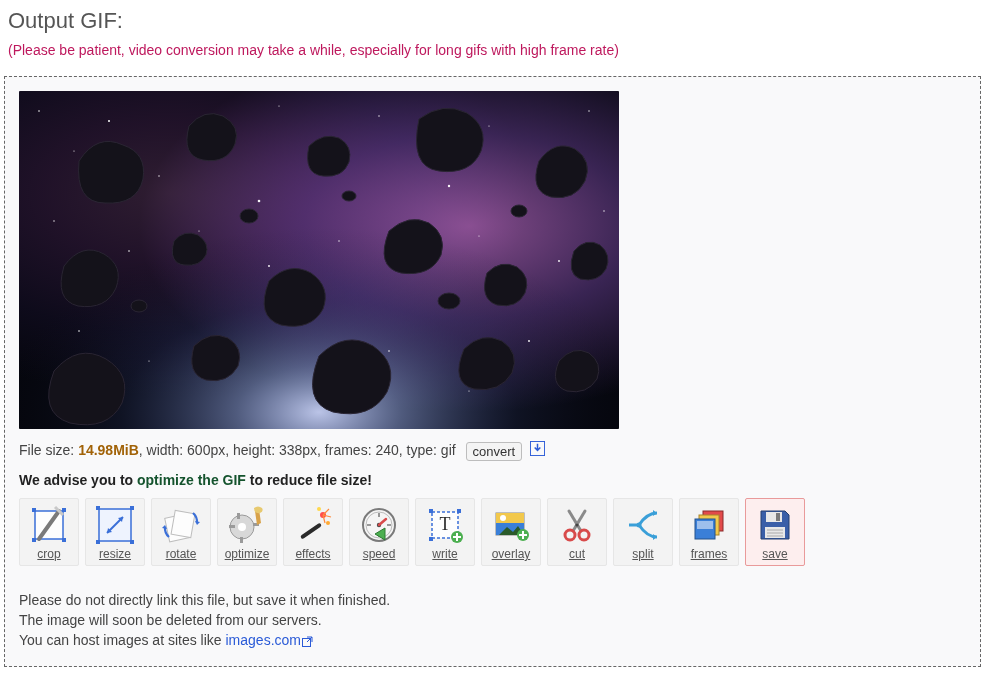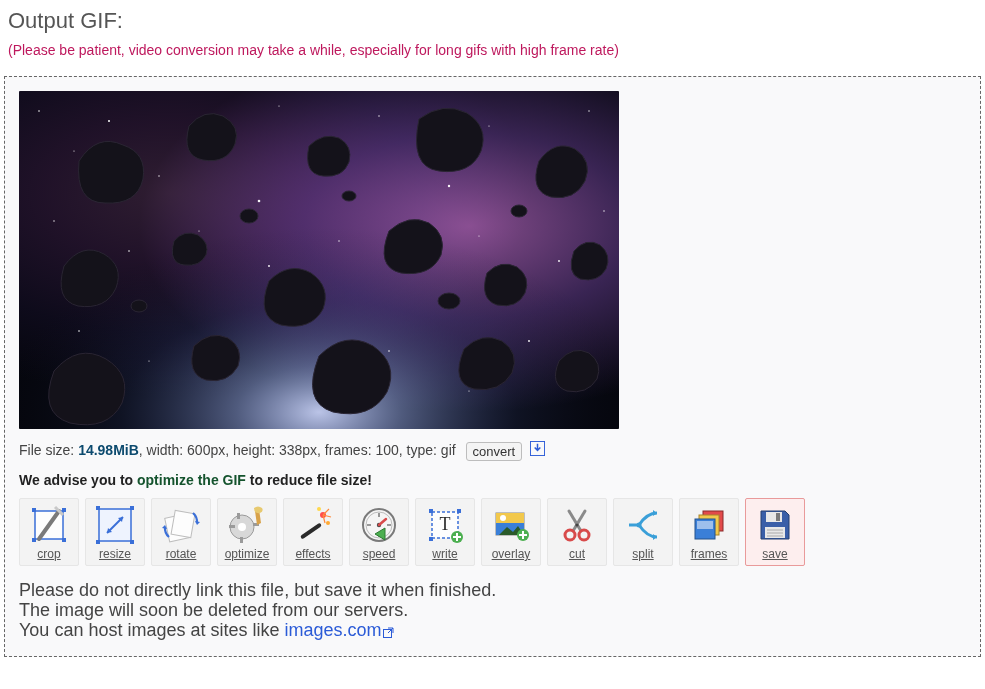--- a/index.html
+++ b/index.html
@@ -35,21 +35,21 @@
       border-radius: 2px;
       overflow: hidden;
     }
     .preview svg { width: 600px; height: 338px; display: block; }
     .meta-line {
       font-size: 14px;
       color: #444;
       margin-top: 10px;
       line-height: 22px;
     }
-    .meta-line .strong { font-weight: 700; color: #0c4a6e; }
+    .meta-line .strong { font-weight: 700; color: #a16207; }
     .convert-btn {
       display: inline-block;
       vertical-align: middle;
       font-size: 13px;
       color: #333;
       background: #f4f4f4;
       border: 1px solid #bdbdbd;
       border-radius: 3px;
       padding: 1px 6px;
       margin-left: 6px;
@@ -96,23 +96,23 @@
       justify-content: center;
     }
     .tool-icon svg { width: 40px; height: 40px; }
     .tool-label {
       font-size: 12px;
       color: #555;
       margin-top: 0px;
       text-decoration: underline;
     }
     .notice {
-      font-size: 18px;
+      font-size: 14px;
       color: #444;
-      margin-top: 14px;
+      margin-top: 24px;
       line-height: 20px;
     }
     .notice a { color: #2b5bd7; text-decoration: none; }
     .ext-icon { display:inline-block; vertical-align:middle; margin-left:1px; }
   </style>
 </head>
 <body>
 
 <h2 class="page-title">Output GIF:</h2>
 <p class="patience">(Please be patient, video conversion may take a while, especially for long gifs with high frame rate)</p>
@@ -199,21 +199,21 @@
         <ellipse cx="230" cy="125" rx="9" ry="7"></ellipse>
         <ellipse cx="330" cy="105" rx="7" ry="5"></ellipse>
         <ellipse cx="430" cy="210" rx="11" ry="8"></ellipse>
         <ellipse cx="120" cy="215" rx="8" ry="6"></ellipse>
         <ellipse cx="500" cy="120" rx="8" ry="6"></ellipse>
       </g>
     </svg>
   </div>
 
   <div class="meta-line">
-    <span>File size: </span><span class="strong">14.98MiB</span><span>, width: </span><span>600px</span><span>, height: </span><span>338px</span><span>, frames: </span><span>100</span><span>, type: </span><span>gif</span>
+    <span>File size: </span><span class="strong">14.98MiB</span><span>, width: </span><span>600px</span><span>, height: </span><span>338px</span><span>, frames: </span><span>240</span><span>, type: </span><span>gif</span>
     <button class="convert-btn">convert</button>
     <span class="dl-icon">
       <svg width="15" height="15" viewBox="0 0 16 16">
           <rect x="0.5" y="0.5" width="15" height="15" fill="none" stroke="#2b5bd7"></rect>
           <path d="M8 3 v7 M5 7 l3 3 l3 -3" fill="none" stroke="#2b5bd7" stroke-width="1.6"></path>
         </svg>
     </span>
   </div>
 
   <div class="advise-line">

